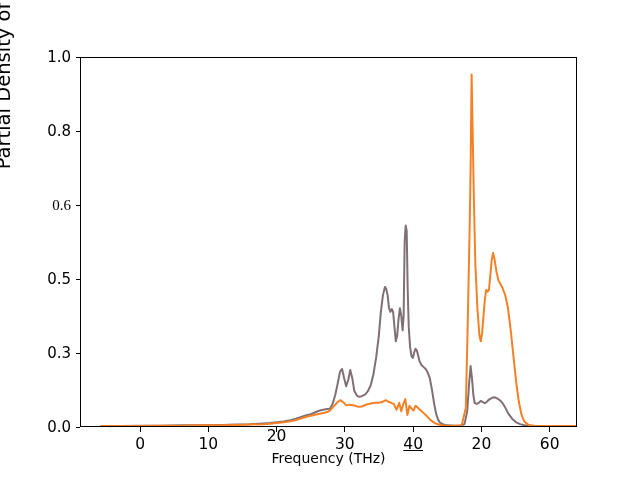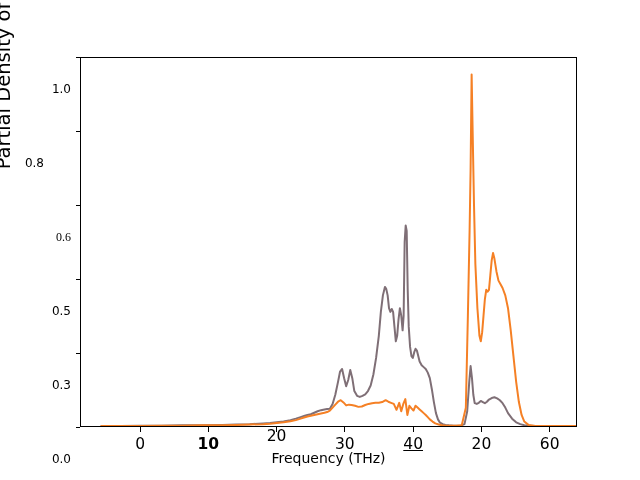--- a/index.html
+++ b/index.html
@@ -30,25 +30,24 @@
     left: 0;
     top: 0;
     width: 100%;
     height: 100%;
     display: block;
   }
   .ytick-label {
     position: absolute;
     right: 0;
     transform: translateY(-50%);
-    font-size: 12px;
+    font-size: 15px;
     color: #000000;
     white-space: nowrap;
     text-align: right;
-    margin-top: 32px;
   }
   .ytick-mark {
     position: absolute;
     width: 4.5px;
     height: 1.1px;
     background: #000000;
   }
   .xtick-label {
     position: absolute;
     transform: translateX(-50%);
@@ -112,35 +111,35 @@
       <div class="ytick-mark" style="left: 75.5px; top: 278.5px;"></div>
       <div class="ytick-mark" style="left: 75.5px; top: 204.5px;"></div>
       <div class="ytick-mark" style="left: 75.5px; top: 130.5px;"></div>
       <div class="ytick-mark" style="left: 75.5px; top: 56.5px;"></div>
     </div>
   <div id="ytick-labels">
       <div class="ytick-label" style="right: 569px; top: 427px;">0.0</div>
       <div class="ytick-label" style="right: 569px; top: 353px;">0.3</div>
       <div class="ytick-label" style="right: 569px; top: 279px;">0.5</div>
       <div class="ytick-label" style="right: 569px; top: 205px; font-family: Liberation Serif, serif;">0.6</div>
-      <div class="ytick-label" style="right: 596px; top: 131px;">0.8</div>
+      <div class="ytick-label" style="right: 569px; top: 131px;">0.8</div>
       <div class="ytick-label" style="right: 569px; top: 57px;">1.0</div>
     </div>
   <div id="xtick-marks">
       <div class="xtick-mark" style="left: 139.577px; top: 427px;"></div>
       <div class="xtick-mark" style="left: 207.846px; top: 427px;"></div>
       <div class="xtick-mark" style="left: 276.115px; top: 427px;"></div>
       <div class="xtick-mark" style="left: 344.385px; top: 427px;"></div>
       <div class="xtick-mark" style="left: 412.654px; top: 427px;"></div>
       <div class="xtick-mark" style="left: 480.923px; top: 427px;"></div>
       <div class="xtick-mark" style="left: 549.192px; top: 427px;"></div>
     </div>
   <div id="xtick-labels">
       <div class="xtick-label" style="left: 140.077px; top: 435px;">0</div>
-      <div class="xtick-label" style="left: 208.346px; top: 435px; font-weight: bold;">10</div>
+      <div class="xtick-label" style="left: 208.346px; top: 435px;">10</div>
       <div class="xtick-label" style="left: 276.615px; top: 427px;">20</div>
       <div class="xtick-label" style="left: 344.885px; top: 435px;">30</div>
       <div class="xtick-label" style="left: 413.154px; top: 435px; text-decoration: underline;">40</div>
       <div class="xtick-label" style="left: 481.423px; top: 435px;">20</div>
       <div class="xtick-label" style="left: 549.692px; top: 435px;">60</div>
     </div>
 
   <div id="ylabel">Partial Density of States</div>
   <div id="xlabel">Frequency (THz)</div>
 

